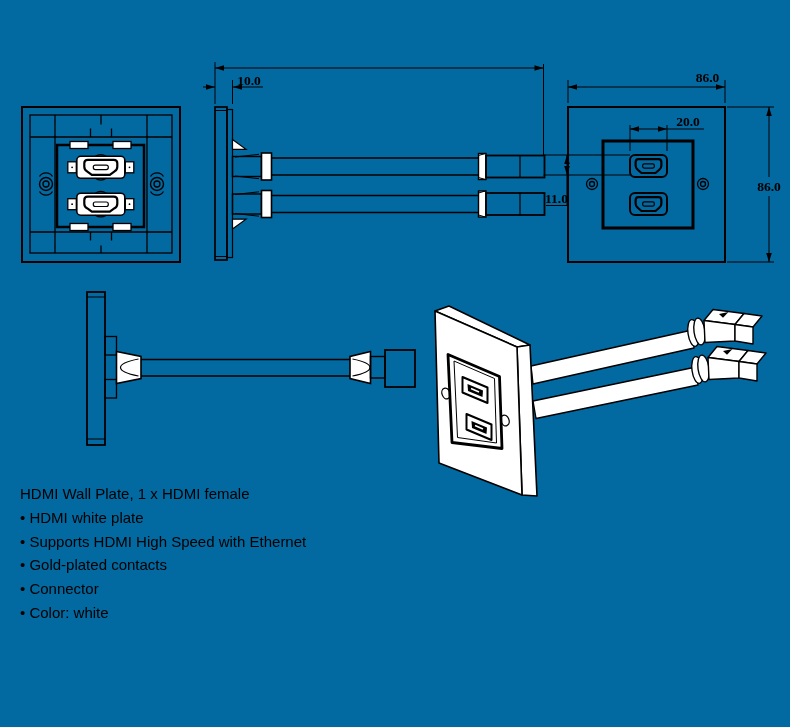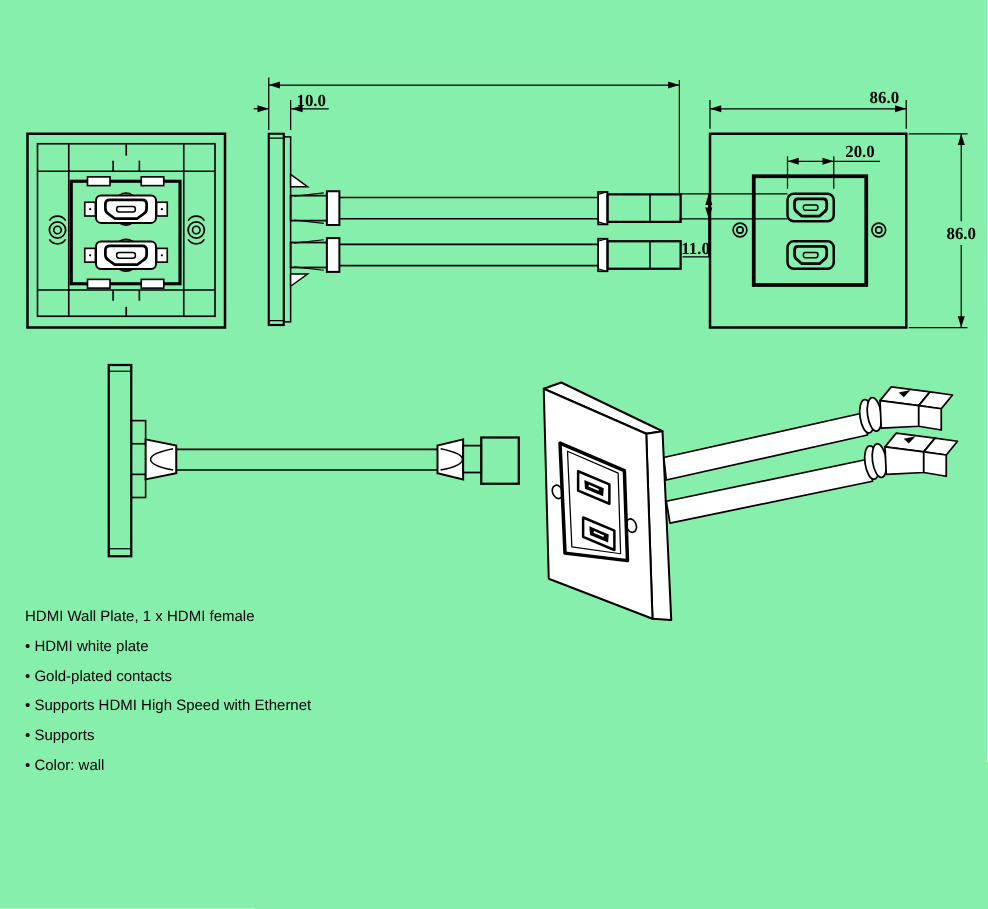--- a/index.html
+++ b/index.html
@@ -1,16 +1,16 @@
 <!DOCTYPE html>
 <html><head>
 <meta charset="utf-8">
 <style>
   html,body{margin:0;padding:0;background:#fff;}
-  #page{position:relative;width:790px;height:727px;background:#86efac;overflow:hidden;
+  #page{position:relative;width:790px;height:727px;background:#0369a1;overflow:hidden;
         font-family:"Liberation Sans",sans-serif;}
   svg{position:absolute;left:0;top:0;}
   
   svg path,svg rect,svg line,svg circle,svg ellipse,svg polygon,svg polyline{
     stroke:#000;fill:none;stroke-linecap:butt;stroke-linejoin:miter;}
   .f{fill:#fff;}
   .fb{fill:#000;stroke:none;}
   .rj{stroke-linejoin:round;}
   .w1{stroke-width:1;}
   .w12{stroke-width:1.2;}
@@ -20,21 +20,21 @@
   .w17{stroke-width:1.7;}
   .w18{stroke-width:1.8;}
   .w2{stroke-width:2;}
   .w22{stroke-width:2.2;}
   .w25{stroke-width:2.5;}
   .w28{stroke-width:2.8;}
   .w3{stroke-width:3;}
   text.dim{fill:#000;stroke:none;font-family:"Liberation Serif",serif;
            font-size:13.5px;font-weight:bold;text-anchor:middle;}
   #description{position:absolute;left:20px;top:482px;width:430px;
-               font-size:12px;line-height:23.8px;color:#000;}
+               font-size:15px;line-height:23.8px;color:#000;}
 </style>
 </head>
 <body>
 
 <div id="page">
 <svg width="790" height="727" viewBox="0 0 790 727">
 
   <defs>
 
     <g id="hdmi-glyph">
@@ -238,19 +238,19 @@
     <path class="fb" d="M567,155 L564.2,164 L569.8,164 Z"></path>
     <path class="fb" d="M567,175 L564.2,166 L569.8,166 Z"></path>
     <text class="dim" x="556.5" y="203">11.0</text>
   </g>
 </svg>
 
 <div id="description">
   <div>HDMI Wall Plate, 1 x HDMI female</div>
   <div>
         <div>• HDMI white plate</div>
+        <div>• Supports HDMI High Speed with Ethernet</div>
         <div>• Gold-plated contacts</div>
-        <div>• Supports HDMI High Speed with Ethernet</div>
-        <div>• Supports</div>
-        <div>• Color: wall</div>
+        <div>• Connector</div>
+        <div>• Color: white</div>
       </div>
 </div>
 </div>
 
 </body></html>

